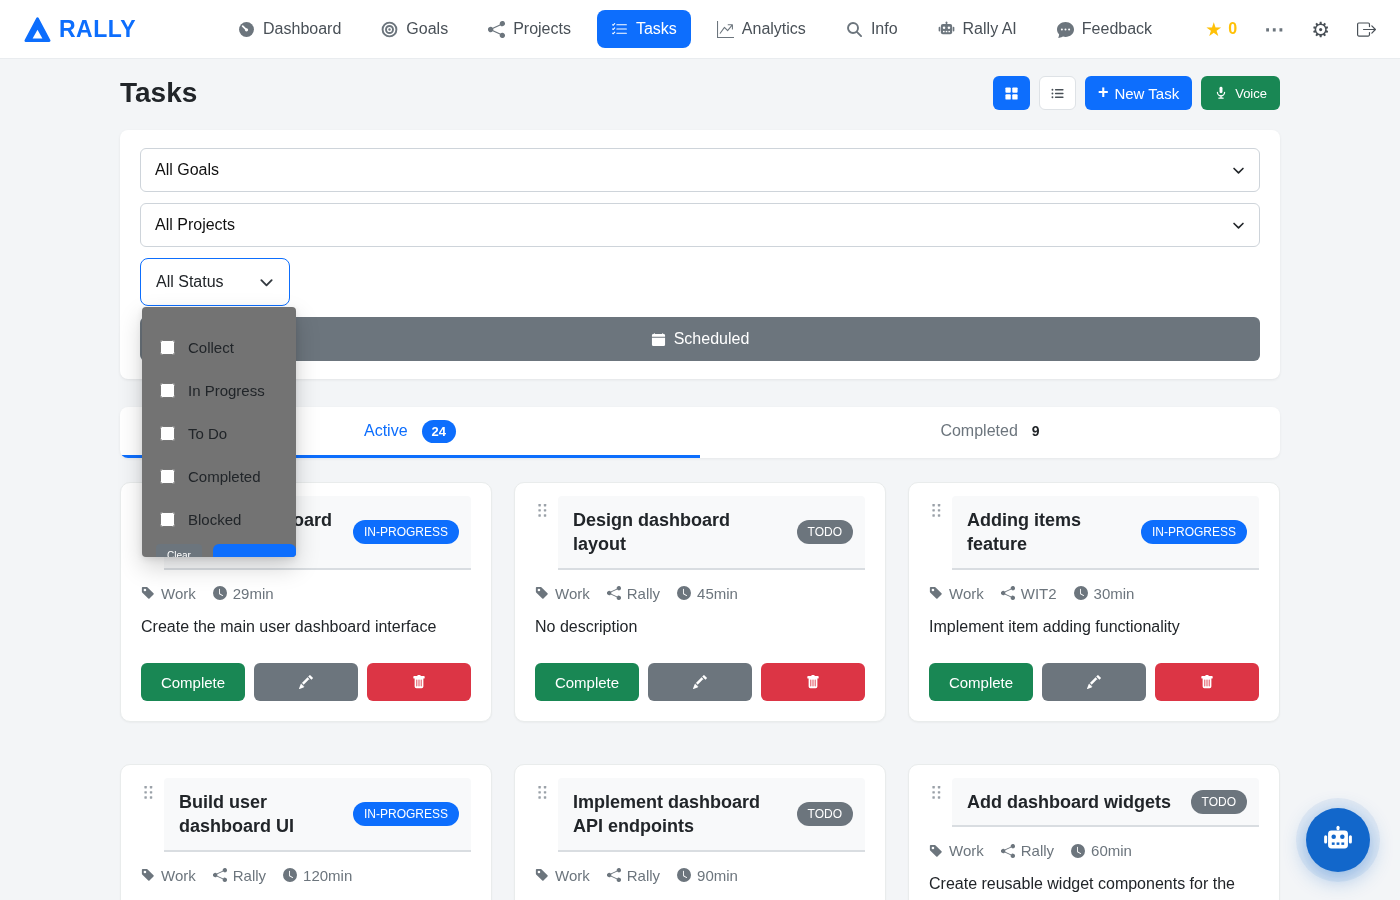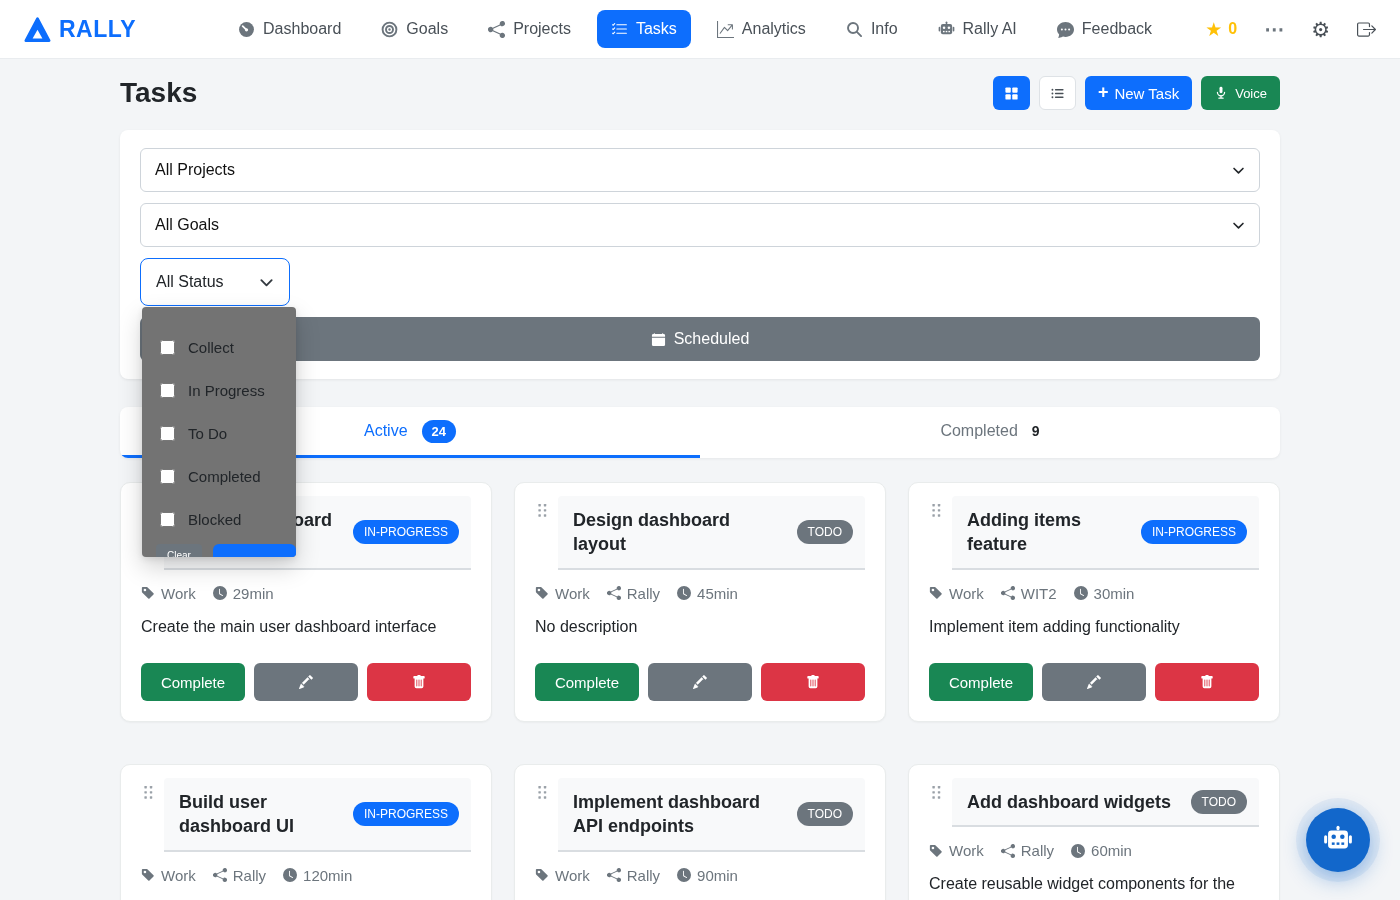--- a/index.html
+++ b/index.html
@@ -334,27 +334,27 @@
         <svg class="ic" style="width:14px;height:14px">
             <use href="#i-mic"></use>
           </svg>
         <span>Voice</span>
       </button>
     </div>
   </div>
 
   <div class="filter-card">
     <div class="select-box">
+      <span>All Goals</span>
+      <svg class="ic">
+          <use href="#i-chev"></use>
+        </svg>
+    </div>
+    <div class="select-box">
       <span>All Projects</span>
-      <svg class="ic">
-          <use href="#i-chev"></use>
-        </svg>
-    </div>
-    <div class="select-box">
-      <span>All Goals</span>
       <svg class="ic">
           <use href="#i-chev"></use>
         </svg>
     </div>
     <div class="status-wrap">
       <div class="status-btn">
         <span>All Status</span>
         <svg class="ic">
             <use href="#i-chev"></use>
           </svg>

